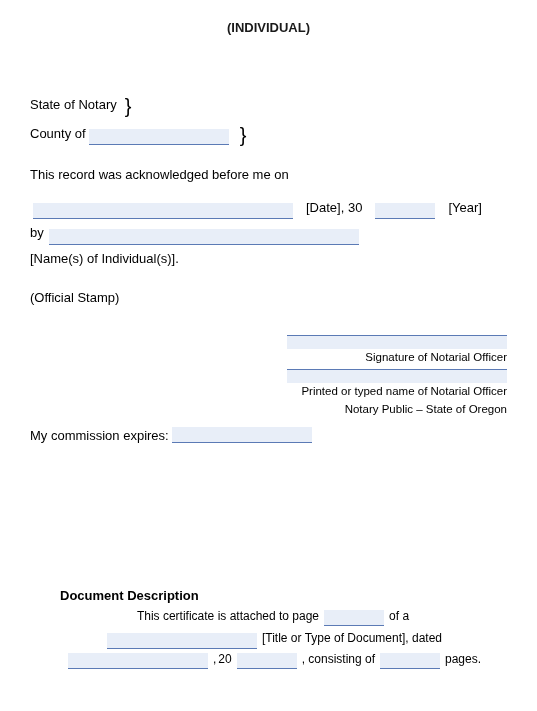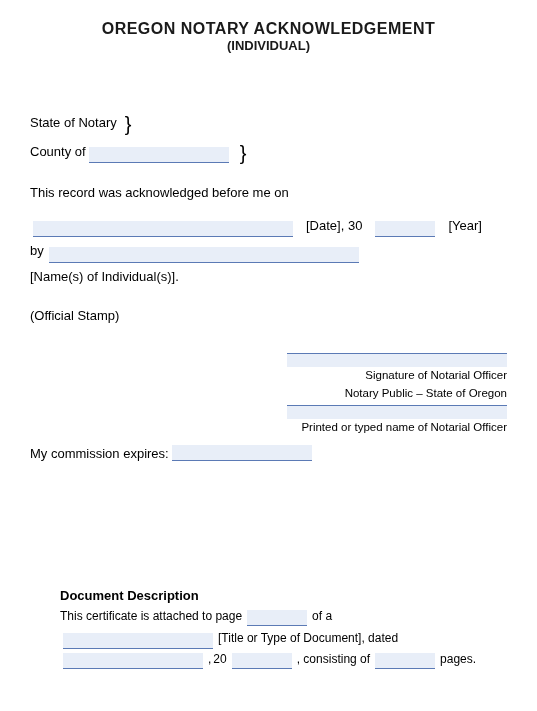--- a/index.html
+++ b/index.html
@@ -117,32 +117,32 @@
     }
     .doc-desc-text {
       font-size: 12px;
       line-height: 1.7;
     }
     .doc-desc-text .line {
       display: flex;
       align-items: flex-end;
       flex-wrap: wrap;
       gap: 2px;
+      justify-content: center;
     }
     .page-wrapper {
       position: relative;
       min-height: 671px;
     }
   </style>
 </head>
 <body>
 
 <div class="page-wrapper">
   <div class="header">
-    <h1>OREGON NOTARY ACKNOWLEDGEMENT</h1>
     <h2>(INDIVIDUAL)</h2>
   </div>
 
   <div class="section">
     <div class="field-line">
       <span>State of Notary</span>
       <span class="bracket">}</span>
     </div>
     <div class="field-line">
       <span>County of</span>
@@ -169,25 +169,25 @@
   <div class="official-stamp">
     <span>(Official Stamp)</span>
   </div>
 
   <div class="signature-block">
     <div class="sig-line">
       <div class="sig-underline"></div>
       <span class="sig-label">Signature of Notarial Officer</span>
     </div>
     <div class="sig-line">
-      <span class="sig-label">Notary Public – State of Oregon</span>
-    </div>
-    <div class="sig-line">
       <div class="sig-underline"></div>
       <span class="sig-label">Printed or typed name of Notarial Officer</span>
+    </div>
+    <div class="sig-line">
+      <span class="sig-label">Notary Public – State of Oregon</span>
     </div>
   </div>
 
   <div class="commission-line">
     <span>My commission expires:</span>
     <span class="underline-field md" style="min-width:140px;"></span>
   </div>
 
   <div class="doc-description">
     <div class="doc-description-title">Document Description</div>

